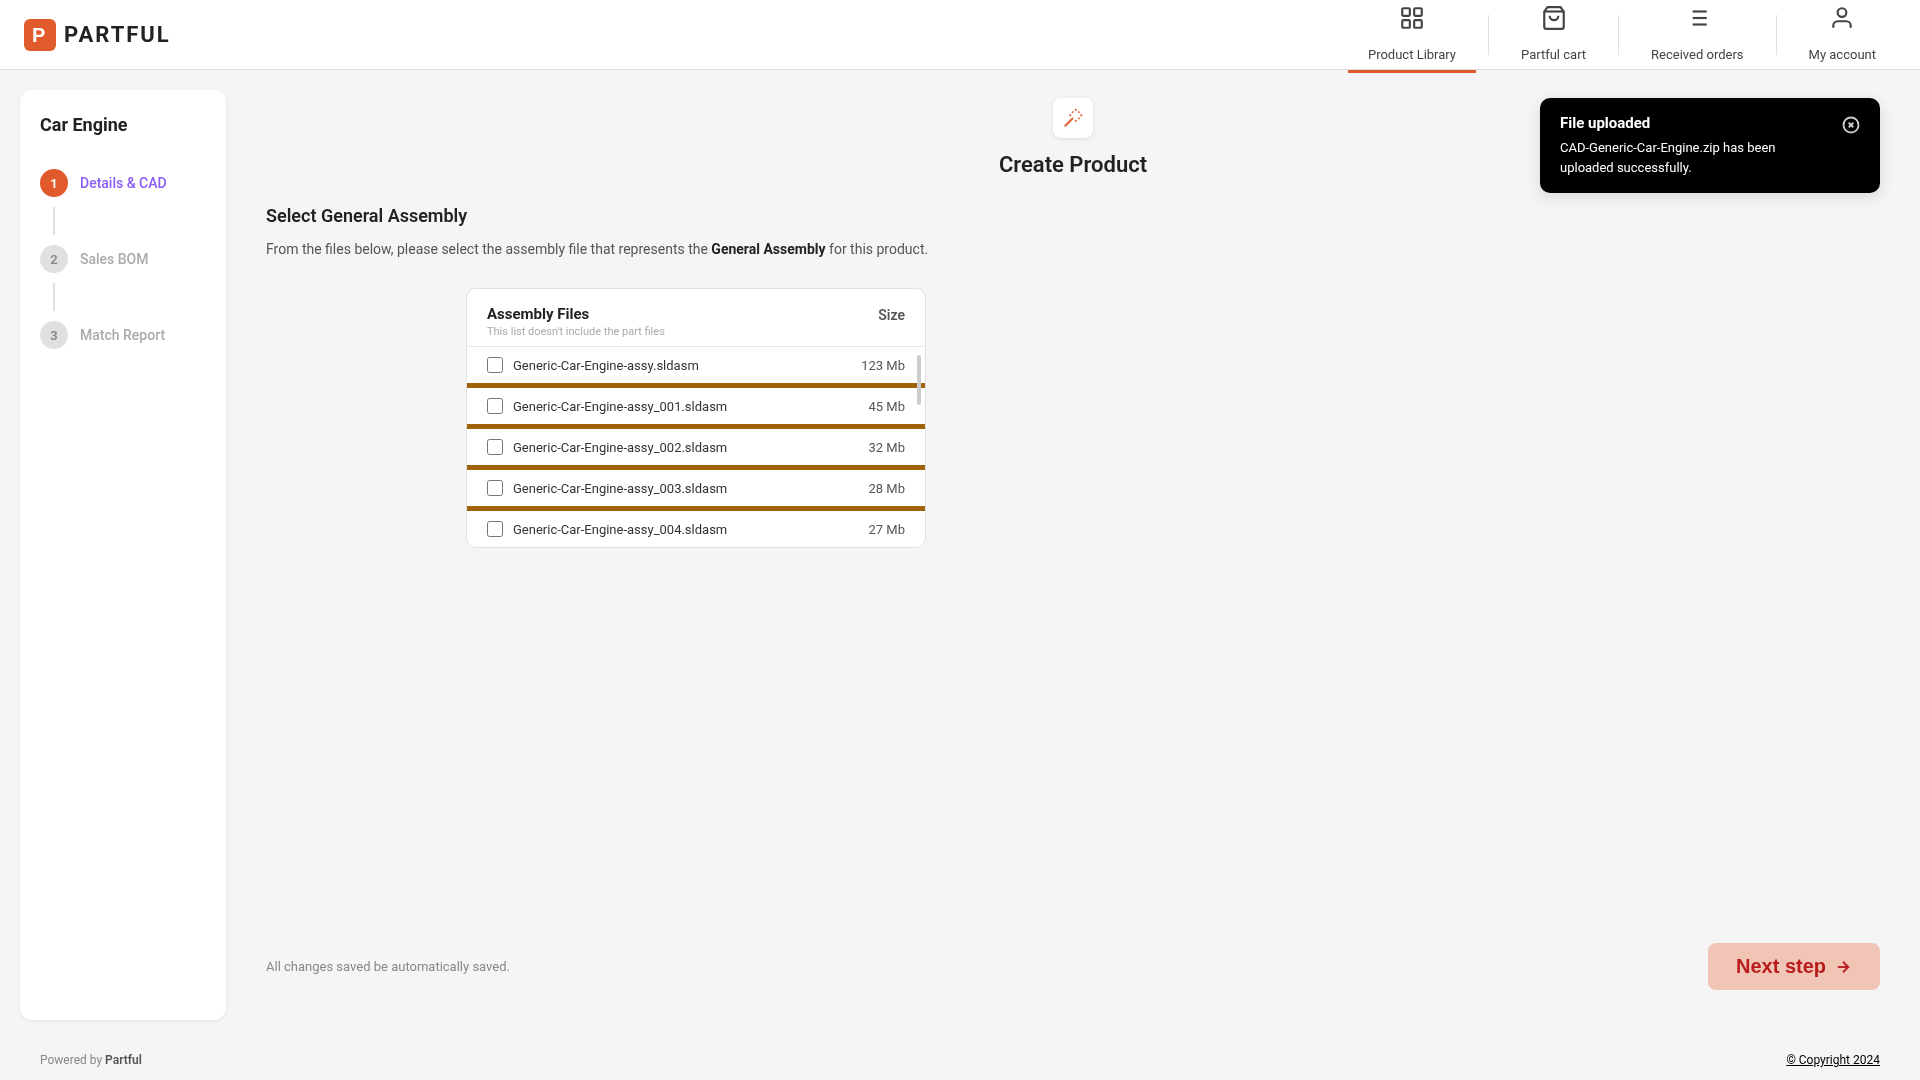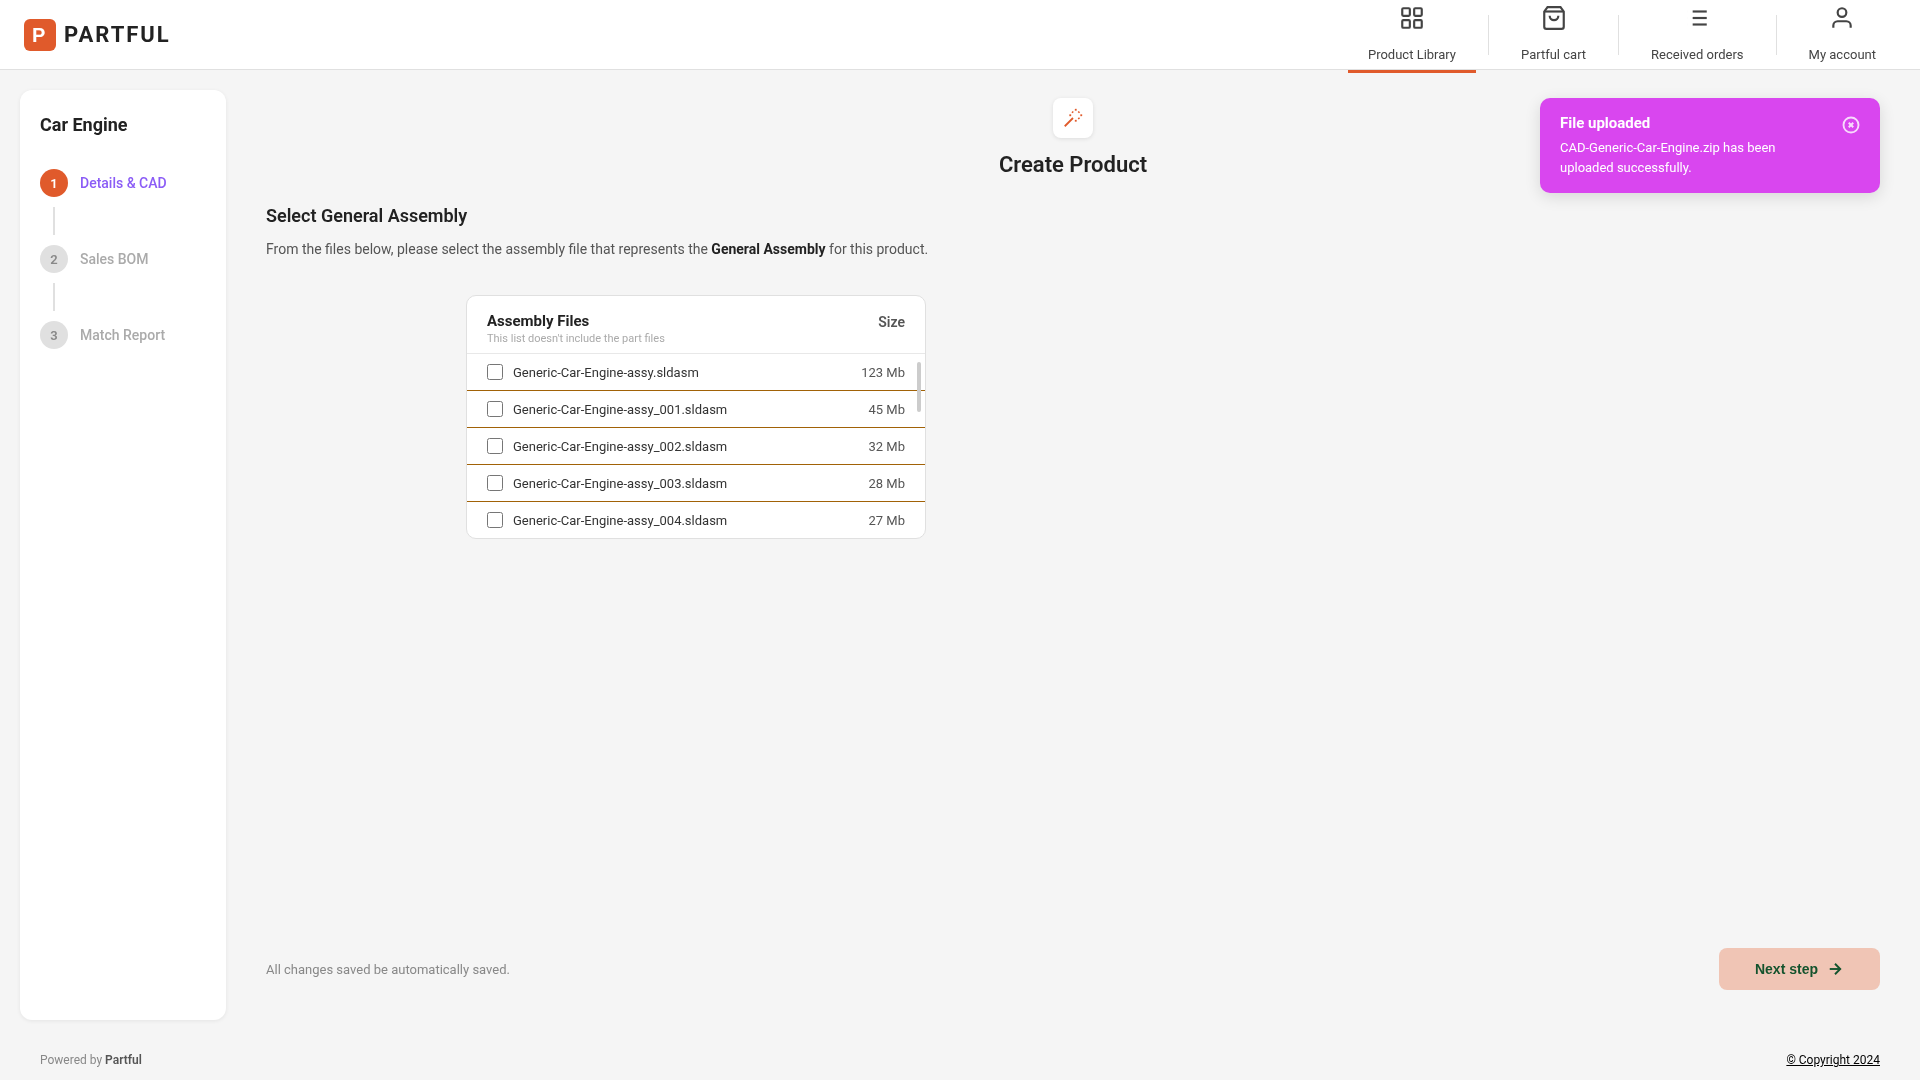--- a/index.html
+++ b/index.html
@@ -167,21 +167,21 @@
 
     .section-title {
       font-size: 18px;
       font-weight: 600;
       color: #222;
       margin-bottom: 12px;
     }
     .section-desc {
       font-size: 14px;
       color: #555;
-      margin-bottom: 35px;
+      margin-bottom: 28px;
       line-height: 1.6;
     }
     .section-desc strong {
       font-weight: 700;
       color: #222;
     }
 
     
     .assembly-table-wrapper {
       background: #fff;
@@ -215,21 +215,21 @@
       padding-top: 2px;
     }
     .table-body {
       max-height: 260px;
       overflow-y: auto;
     }
     .table-row {
       display: flex;
       align-items: center;
       padding: 10px 20px;
-      border-bottom: 1px solid #a16207;
+      border-bottom: 5px solid #a16207;
       gap: 10px;
     }
     .table-row:last-child {
       border-bottom: none;
     }
     .file-checkbox {
       width: 16px;
       height: 16px;
       border: 1.5px solid #ccc;
       border-radius: 3px;
@@ -247,21 +247,21 @@
       color: #555;
       min-width: 60px;
       text-align: right;
     }
 
     
     .notification {
       position: absolute;
       top: 28px;
       right: 40px;
-      background: #d946ef;
+      background: #000000;
       color: #fff;
       border-radius: 10px;
       padding: 16px 20px;
       width: 340px;
       display: flex;
       align-items: flex-start;
       justify-content: space-between;
       gap: 12px;
       box-shadow: 0 4px 16px rgba(0,0,0,0.12);
     }
@@ -319,25 +319,25 @@
       align-items: center;
       justify-content: space-between;
       padding: 0 40px;
     }
     .autosave-text {
       font-size: 13px;
       color: #888;
     }
     .next-step-btn {
       background: #f0c5b5;
-      color: #14532d;
+      color: #b91c1c;
       border: none;
       border-radius: 8px;
-      padding: 12px 36px;
-      font-size: 14px;
+      padding: 12px 28px;
+      font-size: 20px;
       font-weight: 600;
       cursor: pointer;
       display: flex;
       align-items: center;
       gap: 8px;
     }
   </style>
 </head>
 <body>
 

